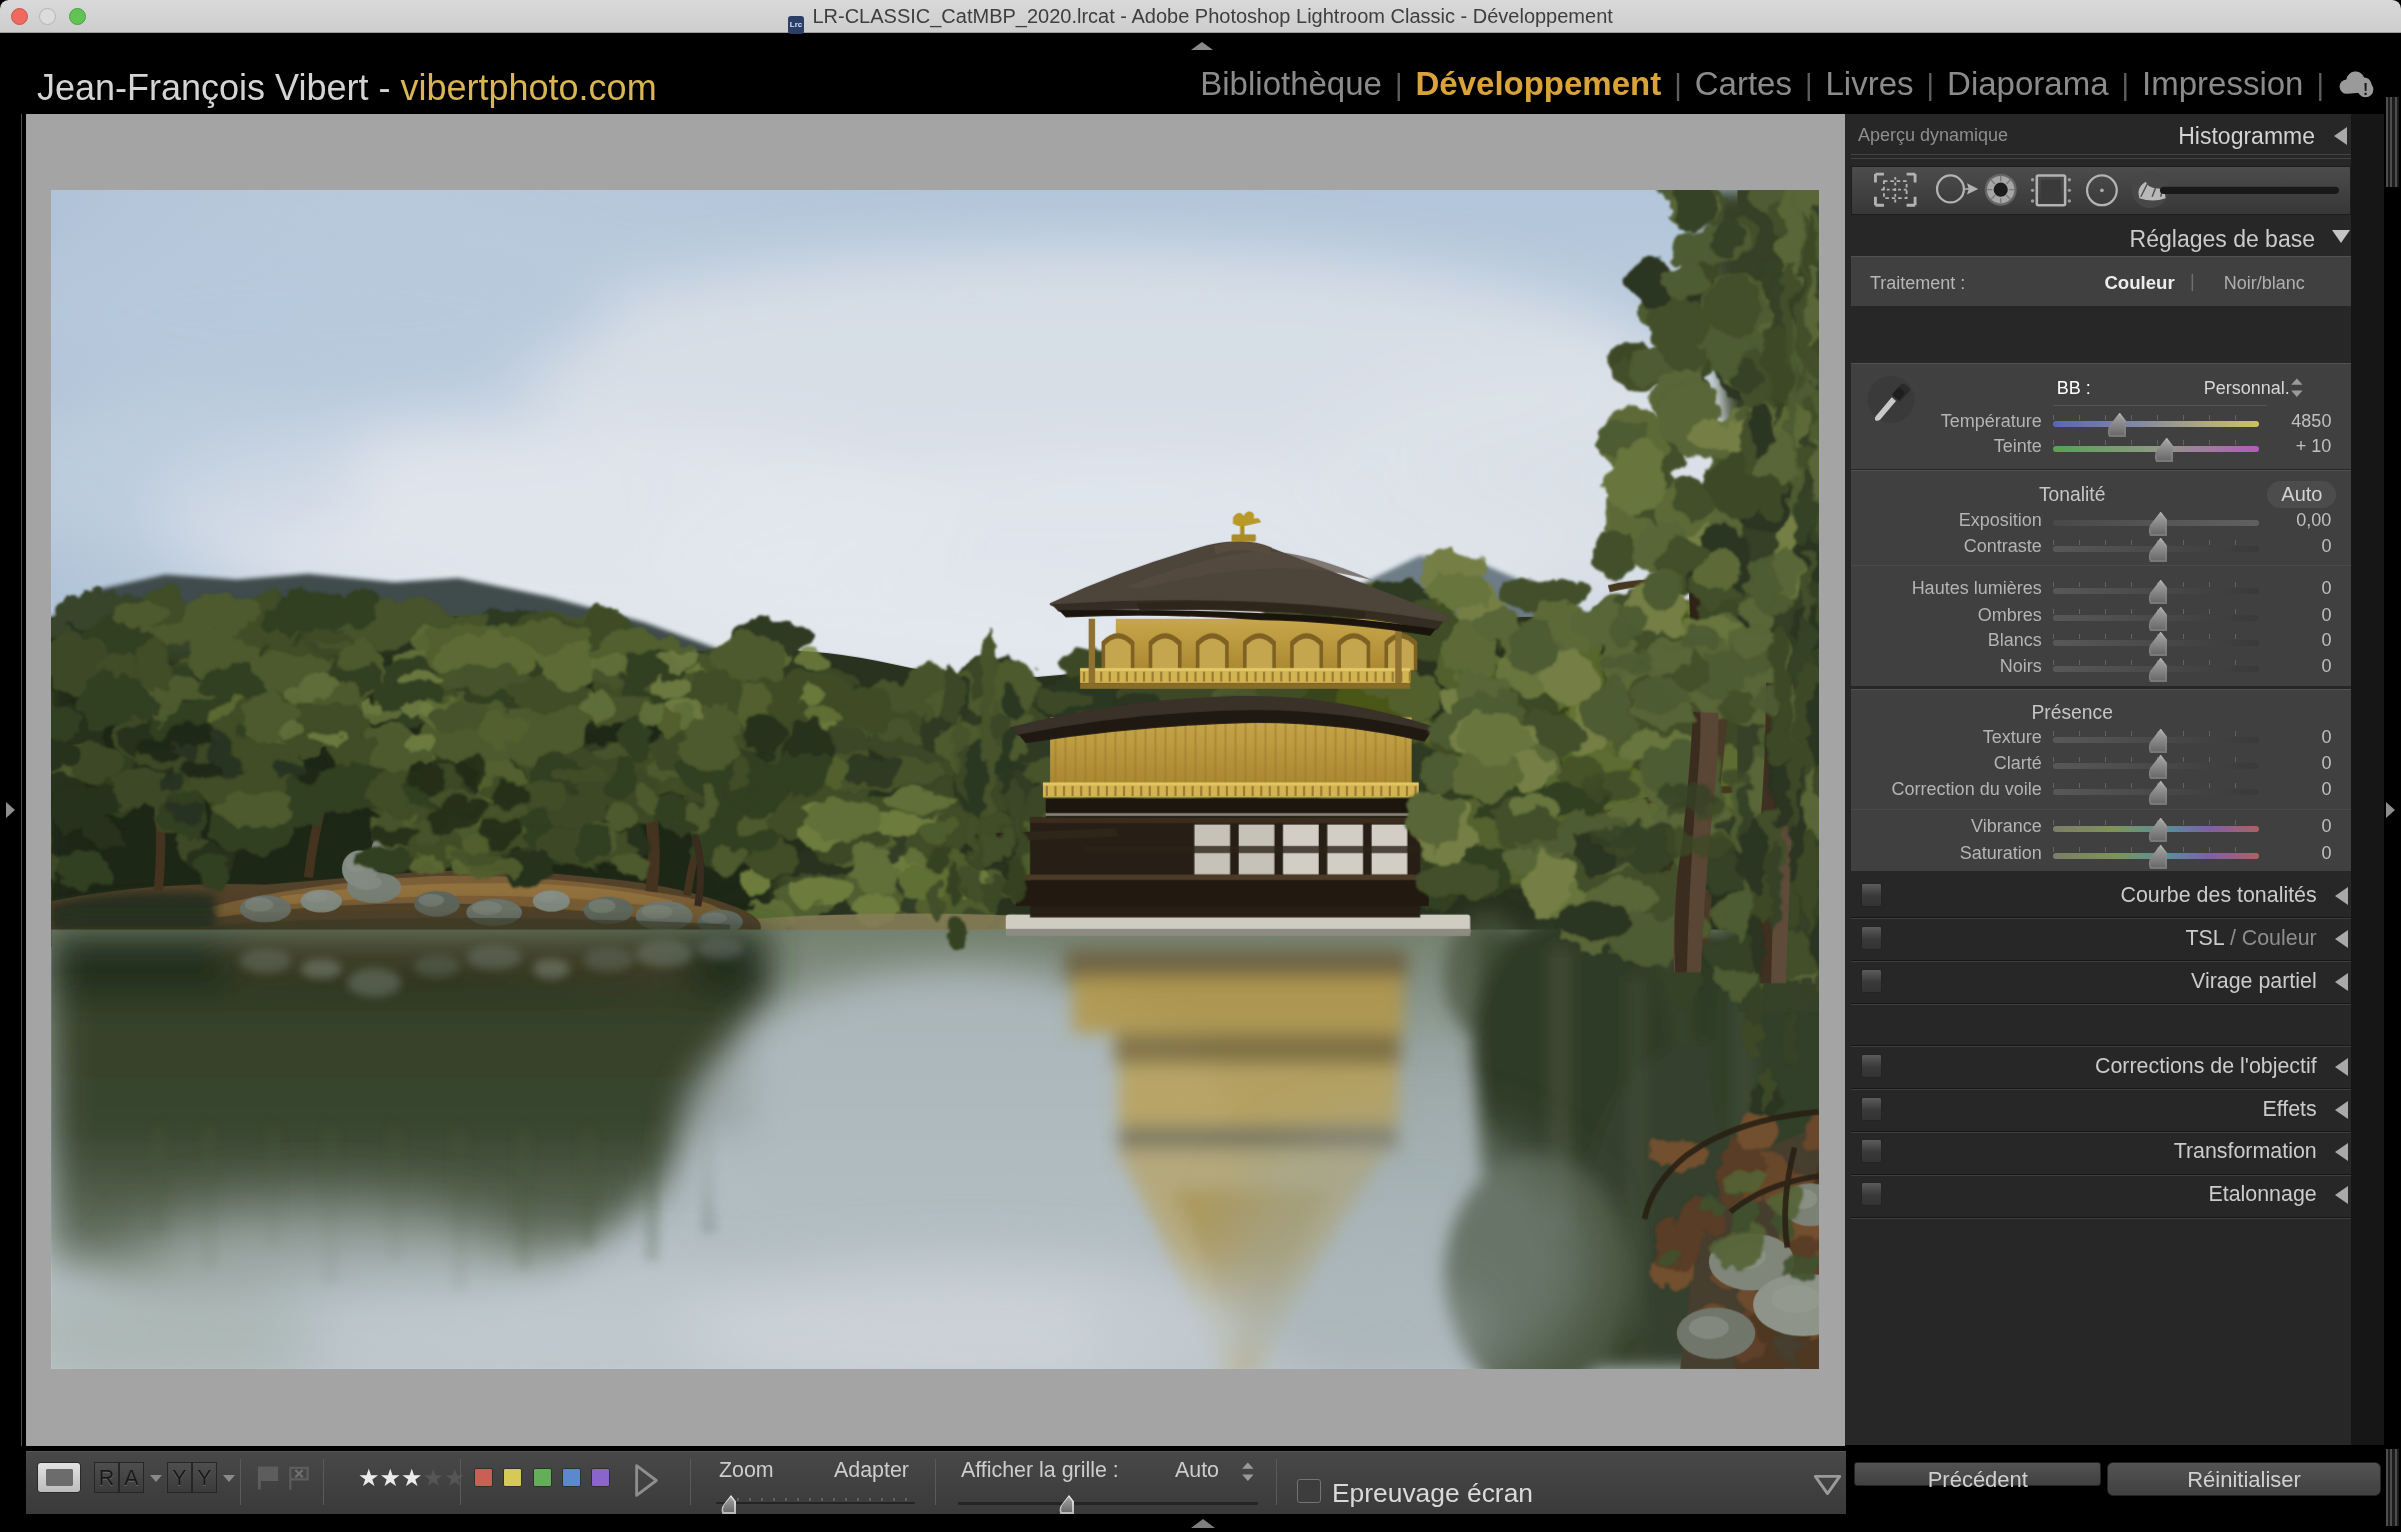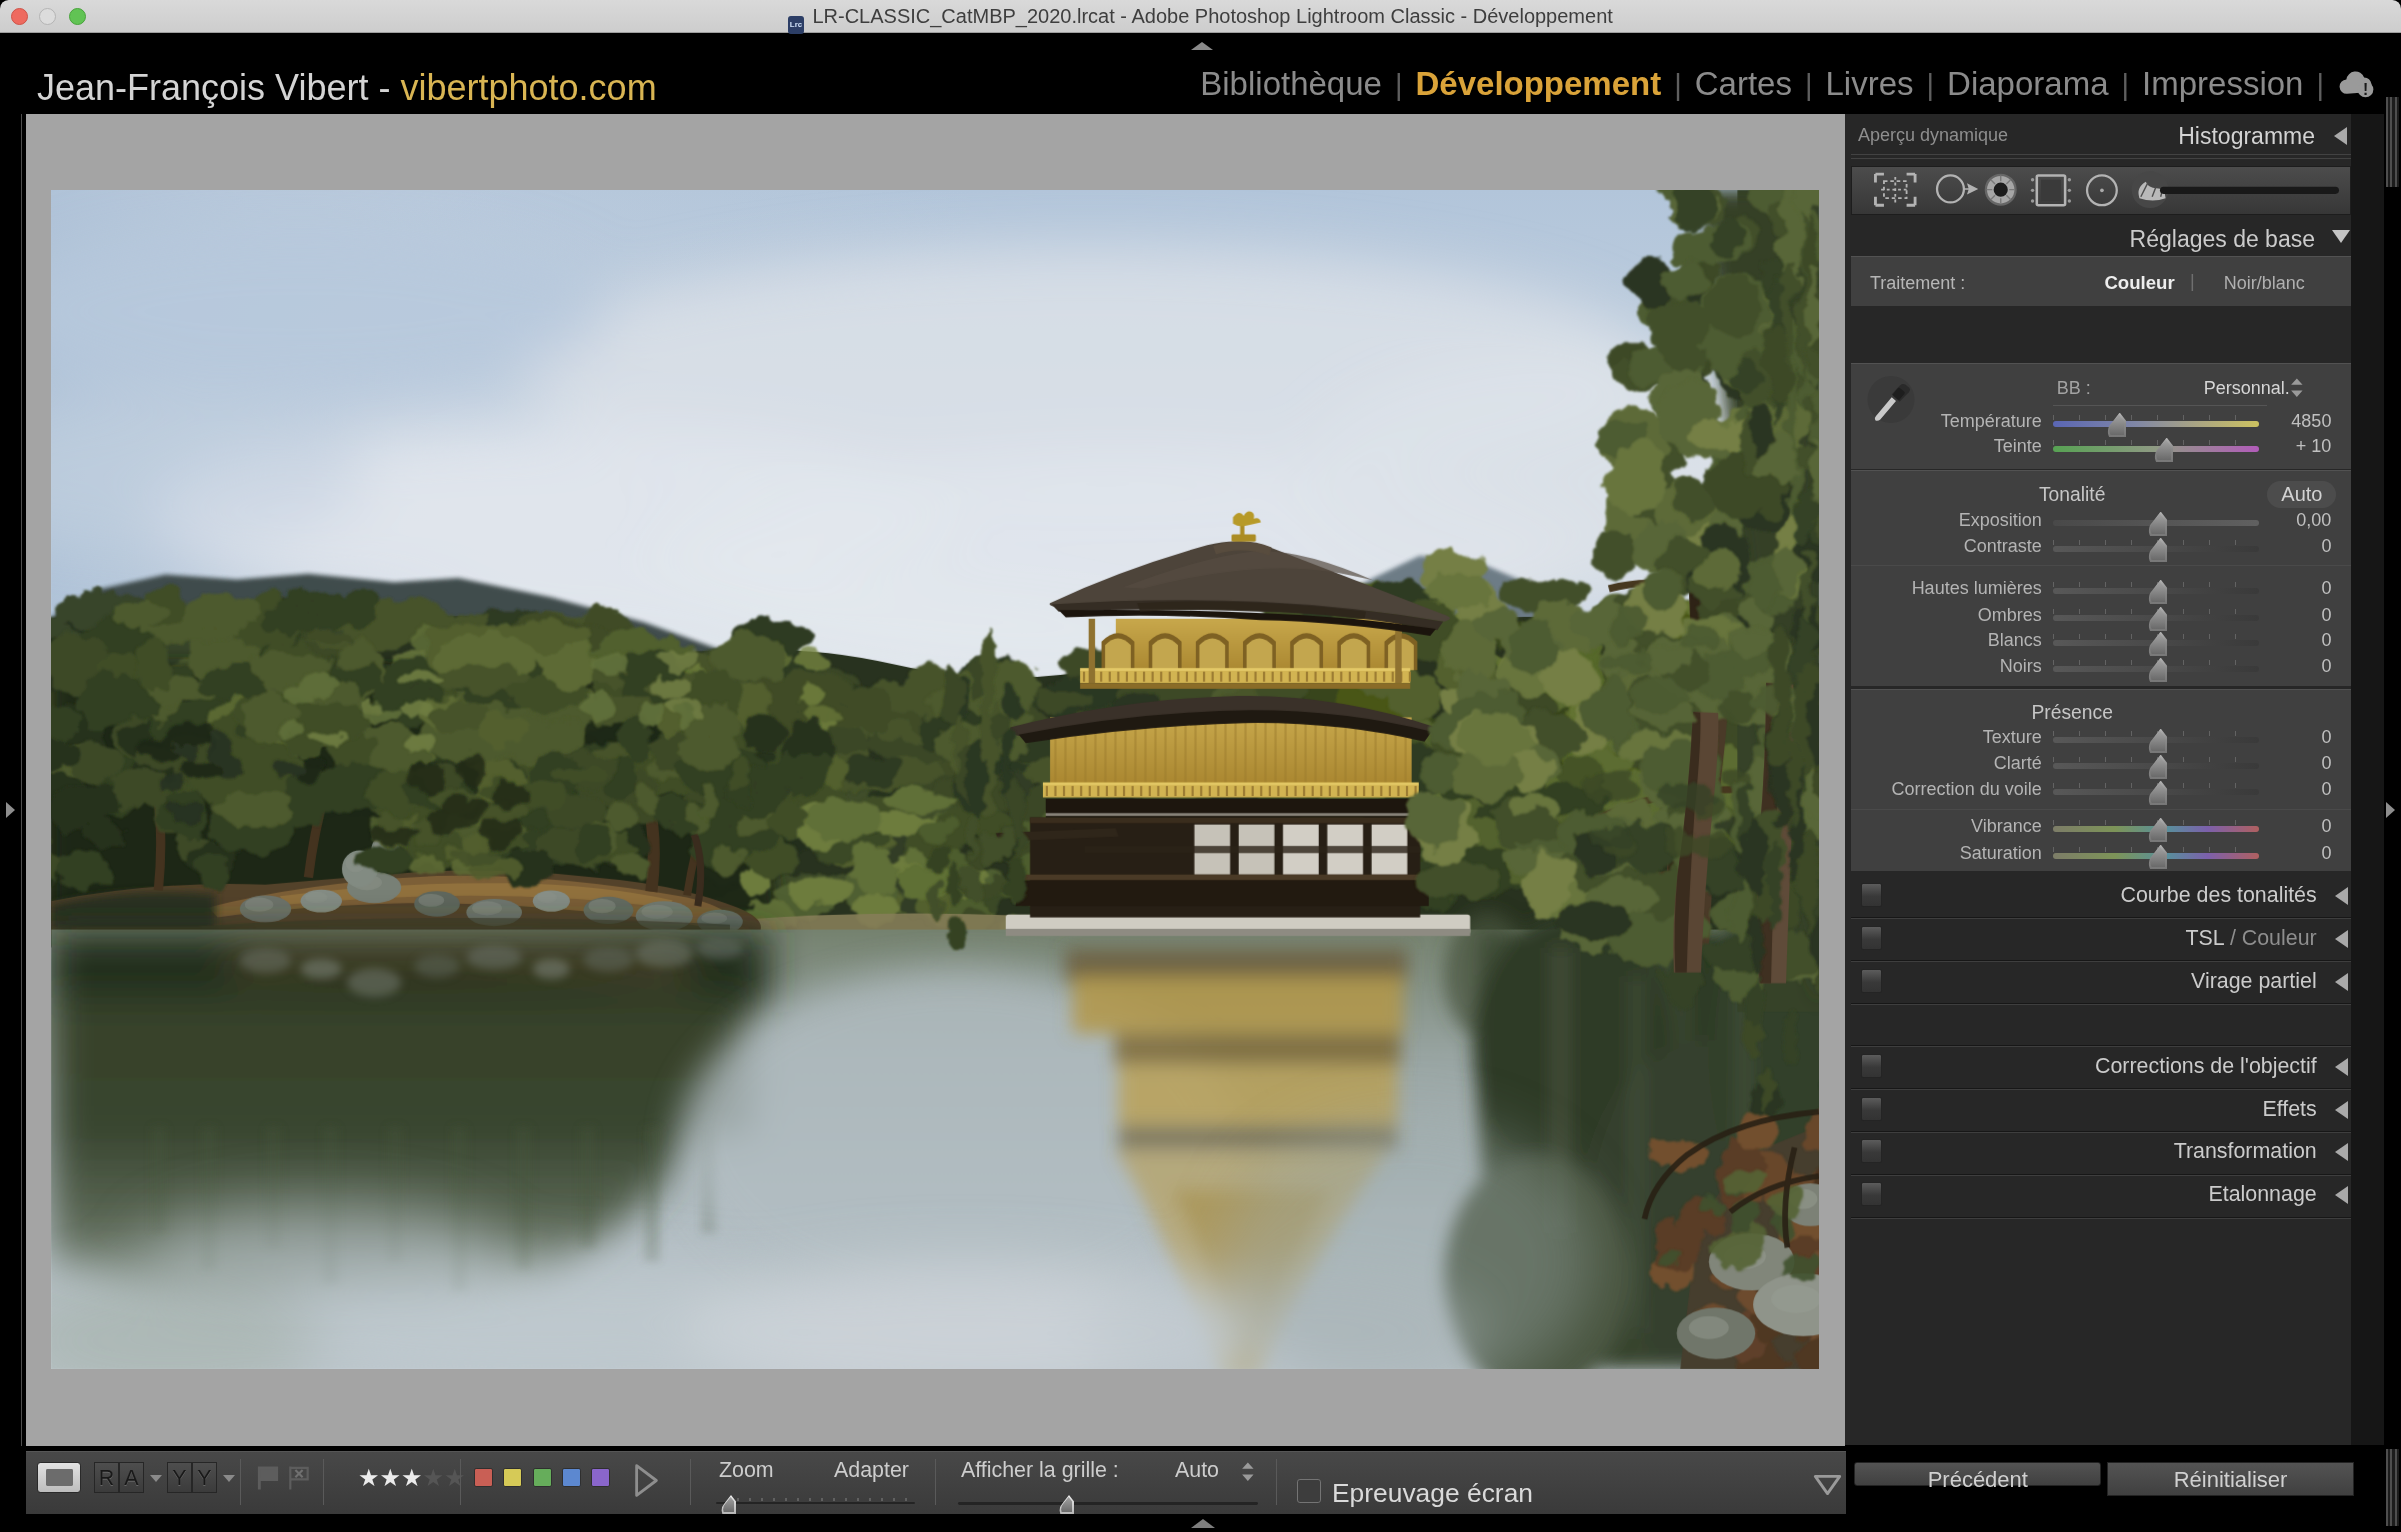--- a/index.html
+++ b/index.html
@@ -1789,21 +1789,21 @@
       </div>
 
 
       <div class="pbox" style="top:249px;height:106px;">
         <svg width="50" height="53" viewBox="0 0 70 74" style="position:absolute;left:15.7px;top:8.6px;">
             <circle cx="35" cy="37" r="33" fill="#3a3a3a"></circle>
             <path d="M14 60 l22 -26 l6 5 l-22 26 q-4 3 -7 1 q-2 -3 1 -6 Z" fill="#c9c9c9"></path>
             <path d="M36 30 l8 -9 l4 -4 q3 -3 7 -1 l6 5 q2 3 -1 6 l-13 13 Z" fill="#2a2a2a"></path>
             <rect x="40" y="22" width="12" height="14" rx="2" transform="rotate(40 46 29)" fill="#1e1e1e"></rect>
           </svg>
-        <span style="position:absolute;left:206px;top:13.6px;font-size:18px;color:#a3a3a3;">BB :</span>
+        <span style="position:absolute;left:206px;top:13.6px;font-size:18px;color:#ffffff;">BB :</span>
         <span style="position:absolute;right:61px;top:13.6px;font-size:18px;color:#d6d6d6;">Personnal.</span>
         <svg width="15.7" height="21.4" viewBox="0 0 22 30" style="position:absolute;right:46px;top:13px;">
             <path d="M11 2 L19 11 H3 Z M11 28 L3 19 h16 Z" fill="#9a9a9a"></path>
           </svg>
         <div style="position:absolute;left:202px;top:41px;width:214px;height:1.4px;background:#555;"></div>
         <div class="srow" style="position:absolute;top:60px;left:0;width:500px;">
           <span class="lab">Température</span>
             <span class="ticks"></span>
           <span class="track" style="background:linear-gradient(90deg,#5a66b4,#8087a6 40%,#aaa583 70%,#cdc260);"></span>
           <span class="thumb" style="left:254px;"></span>
@@ -1944,21 +1944,21 @@
       <div class="psep" style="top:1060px;"></div>
       <div class="hrow" style="top:1061px;height:41px;">
           <span class="ptog" style="top:7.1px;"></span>
           <span class="htxt" style="top:7.1px;">Etalonnage</span>
           <span class="tril" style="top:11.4px;"></span>
         </div>
       <div class="psep" style="top:1103px;"></div>
     </div>
 
     <div style="position:absolute;left:9.3px;top:1348px;width:247px;height:24px;background:linear-gradient(#535353,#404040);border:0.7px solid #232323;border-radius:2.9px;text-align:center;line-height:33px;font-size:22px;color:#d0d0d0;">Précédent</div>
-    <div style="position:absolute;left:262px;top:1348px;width:247px;height:34px;background:linear-gradient(#535353,#404040);border:0.7px solid #232323;border-radius:0;text-align:center;line-height:33px;font-size:22px;color:#d0d0d0;">Réinitialiser</div>
+    <div style="position:absolute;left:262px;top:1348px;width:274px;height:34px;background:linear-gradient(#535353,#404040);border:0.7px solid #232323;border-radius:6px;text-align:center;line-height:33px;font-size:22px;color:#d0d0d0;">Réinitialiser</div>
   </div>
   <div id="toolbar">
     <div style="position:absolute;left:11.4px;top:10px;width:44px;height:31px;background:linear-gradient(#e2e2e2,#bdbdbd);border-radius:3.6px;border:0.7px solid #2a2a2a;">
         <div style="position:absolute;left:7.9px;top:6.4px;width:27px;height:17px;background:#6c6c6c;border-radius:1.4px;"></div>
       </div>
     <div class="tbtn" style="left:68px;">R</div>
       <div class="tbtn" style="left:93px;">A</div>
     <div class="tdrop" style="left:124px;"></div>
     <div class="tbtn" style="left:141px;">Y</div>
       <div class="tbtn" style="left:166px;">Y</div>

